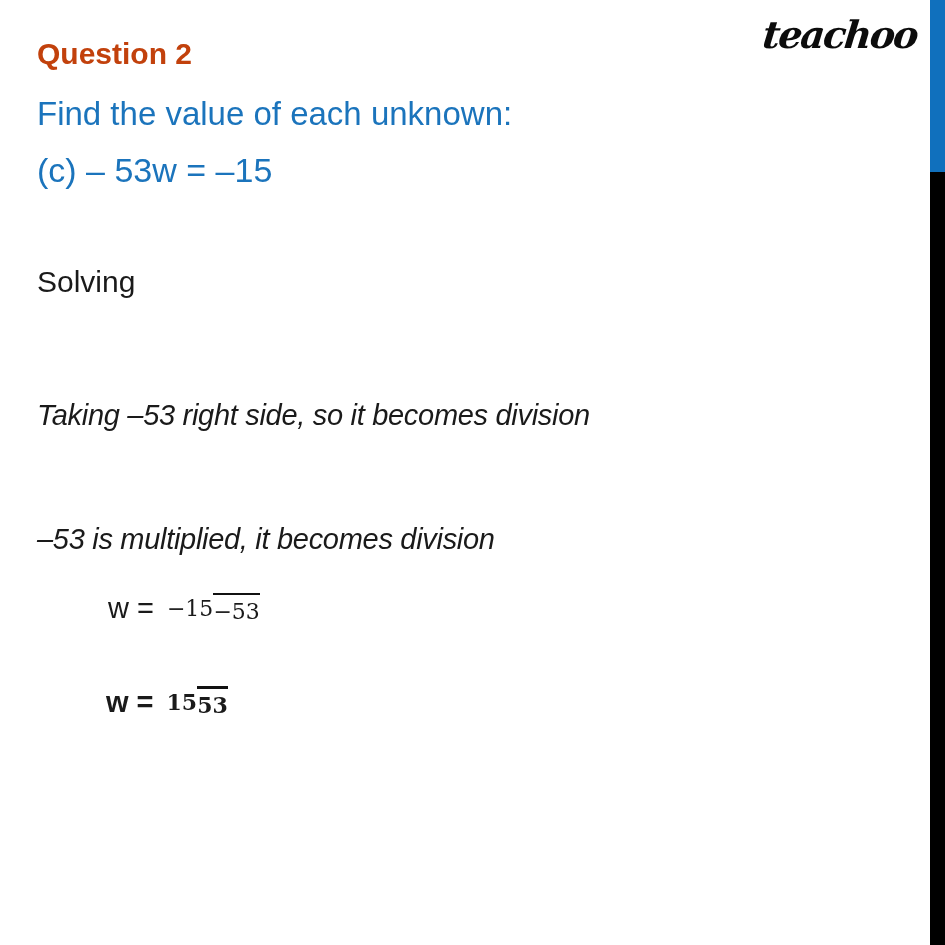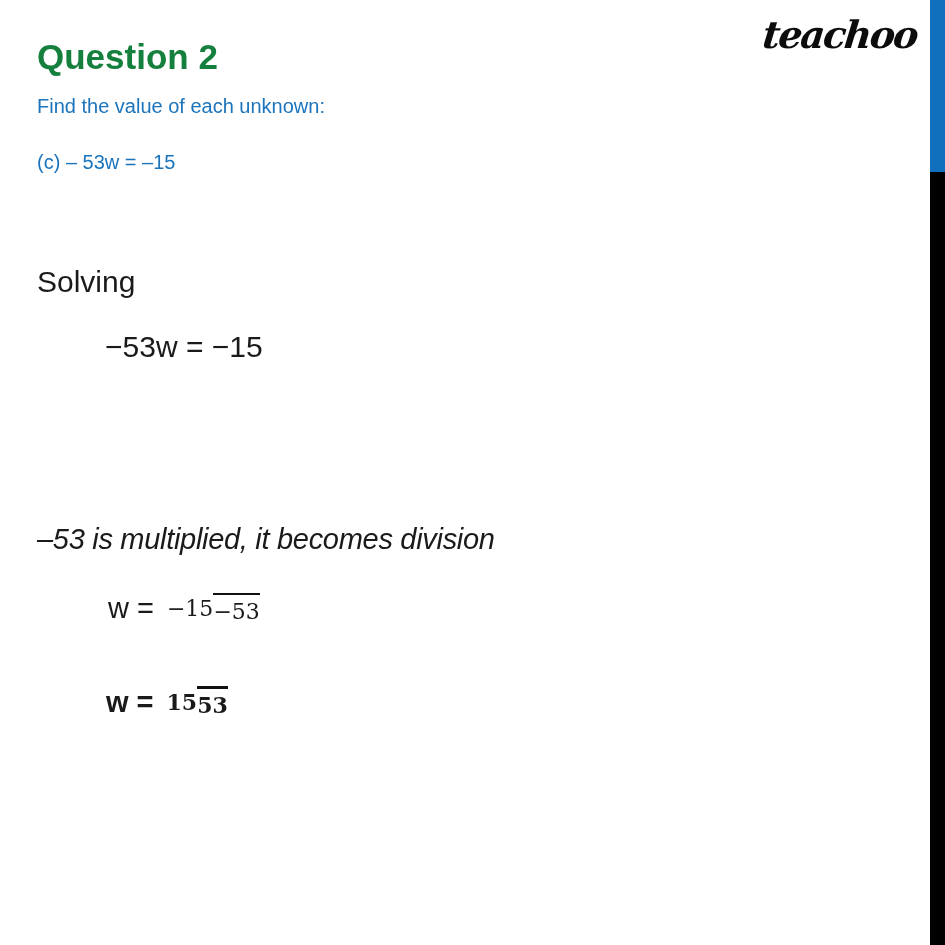--- a/index.html
+++ b/index.html
@@ -28,23 +28,23 @@
   .logo {
     position: absolute; top: 12px; left: 763px; width: 150px;
     font-family: "DejaVu Serif", serif;
     font-weight: bold; font-style: italic;
     font-size: 38px; letter-spacing: -2px;
     transform: skewX(-6deg);
     color: #0c0c0c; text-align: right;
   }
 
   
-  .q-title   { left: 37px; top: 37px;  font-size: 35px; font-weight: bold; color: #15803d; }
-  .q-prompt  { left: 37px; top: 95px;  font-size: 20px; color: #1b74bc; }
-  .q-part    { left: 37px; top: 151px; font-size: 20px; color: #1b74bc; }
+  .q-title   { left: 37px; top: 37px;  font-size: 30px; font-weight: bold; color: #c2410c; }
+  .q-prompt  { left: 37px; top: 95px;  font-size: 33px; color: #1b74bc; }
+  .q-part    { left: 37px; top: 151px; font-size: 34px; color: #1b74bc; }
 
   
   .solving   { left: 37px;  top: 265px; font-size: 30px; }
   .equation  { left: 105px; top: 330px; font-size: 30px; }
 
   .italic-line { font-style: italic; font-size: 29px; letter-spacing: -0.3px; }
   .taking    { left: 37px; top: 399px; }
   .note-line { left: 37px; top: 463px; }
   .note-bold { font-weight: bold; }
   .note2     { left: 37px; top: 523px; }
@@ -75,22 +75,22 @@
   <div class="edge-bar-blue"></div>
   <div class="edge-bar-black"></div>
 
   <div class="logo">teachoo</div>
 
   <div class="abs q-title">Question 2</div>
   <div class="abs q-prompt">Find the value of each unknown:</div>
   <div class="abs q-part">(c) – 53w = –15</div>
 
   <div class="abs solving">Solving</div>
-  <div class="abs equation">−53w = −15</div>
 
+  <div class="abs italic-line taking">Taking –53 right side, so it becomes division</div>
 
 
   <div class="abs italic-line note2">–53 is multiplied, it becomes division</div>
 
   <div class="frac-row frac1-row">
     <span class="lhs">w =</span>
     <span class="frac">
       <span class="num">−15</span>
       <span class="den">−53</span>
     </span>

